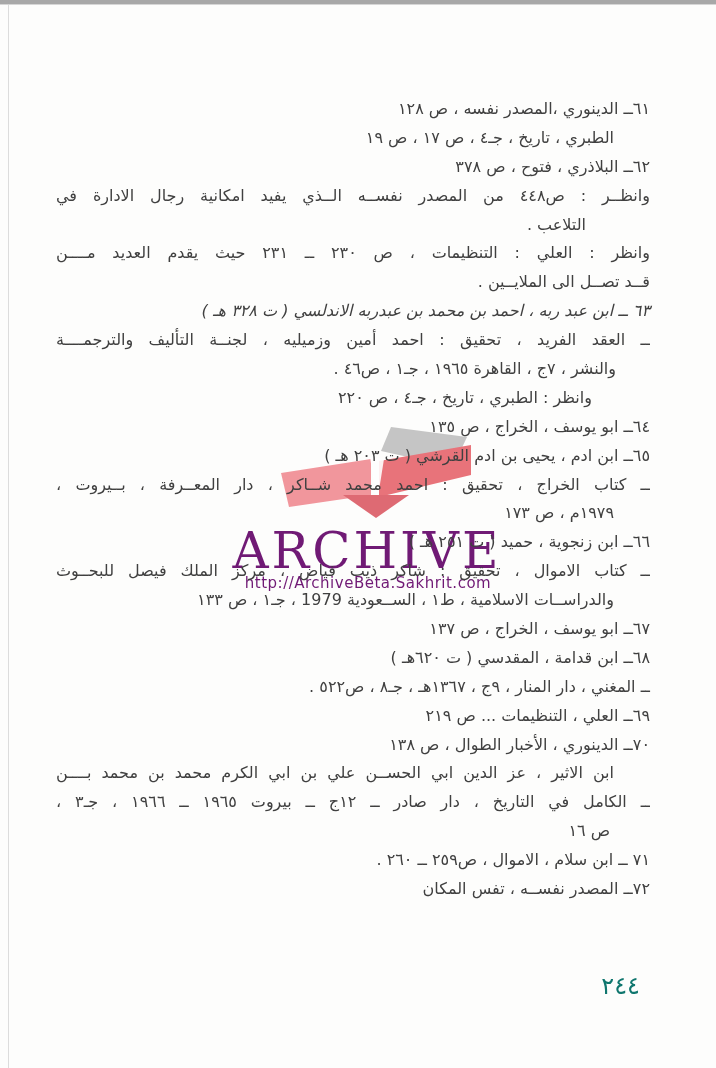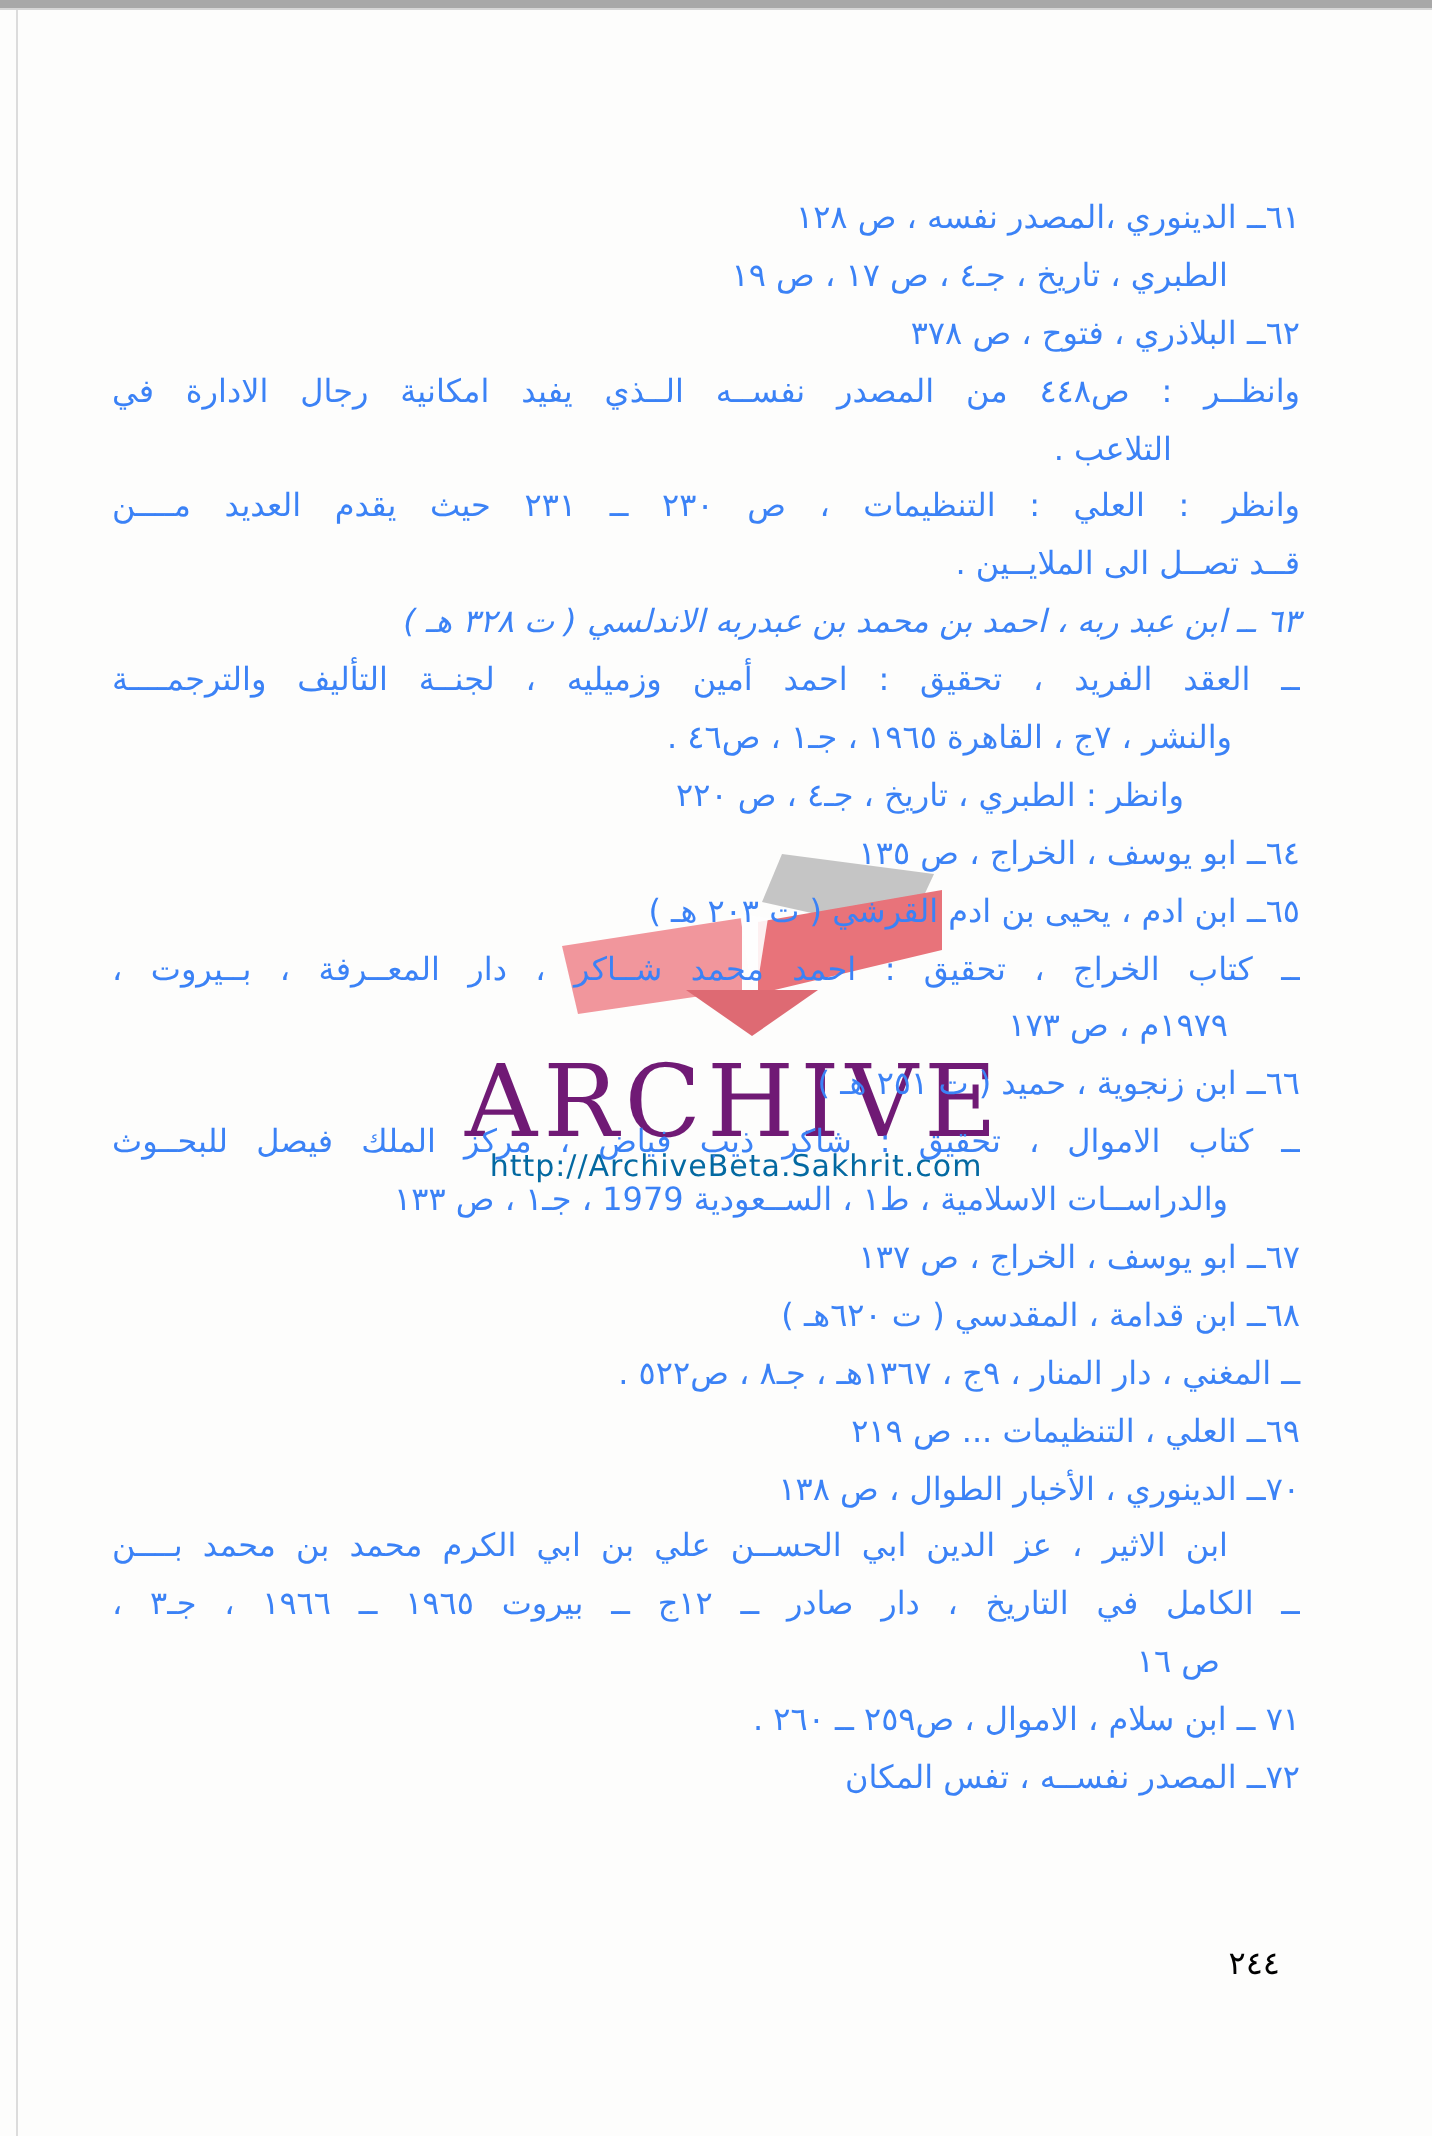--- a/index.html
+++ b/index.html
@@ -28,44 +28,44 @@
     font-size:50px;line-height:50px;
     letter-spacing:3px;
     color:#701a75;
   }
   .wm-url{
     position:absolute;left:218px;top:574px;width:300px;
     text-align:center;
     font-family:"DejaVu Sans",sans-serif;
     font-size:15px;line-height:18px;
     letter-spacing:.5px;
-    color:#0369a1;
+    color:#701a75;
   }
   
   .text-block{
     position:absolute;top:95px;right:66px;left:56px;z-index:2;
     direction:rtl;
-    color:#3b82f6;
+    color:#404040;
     font-size:16px;
   }
   .line{
     height:28.9px;line-height:28.9px;
     text-align:right;
     white-space:nowrap;
   }
   .line.j{
     white-space:normal;
     text-align:justify;
     text-align-last:justify;
     overflow:hidden;
   }
   .page-number{
     position:absolute;top:972px;right:76px;z-index:2;
     direction:rtl;
-    font-size:16px;color:#000000;
+    font-size:24px;color:#0f766e;
   }
 </style>
 </head>
 <body>
 
 <div class="scan-page">
 
   <div class="top-edge"></div>
   <div class="left-edge-line"></div>
 

